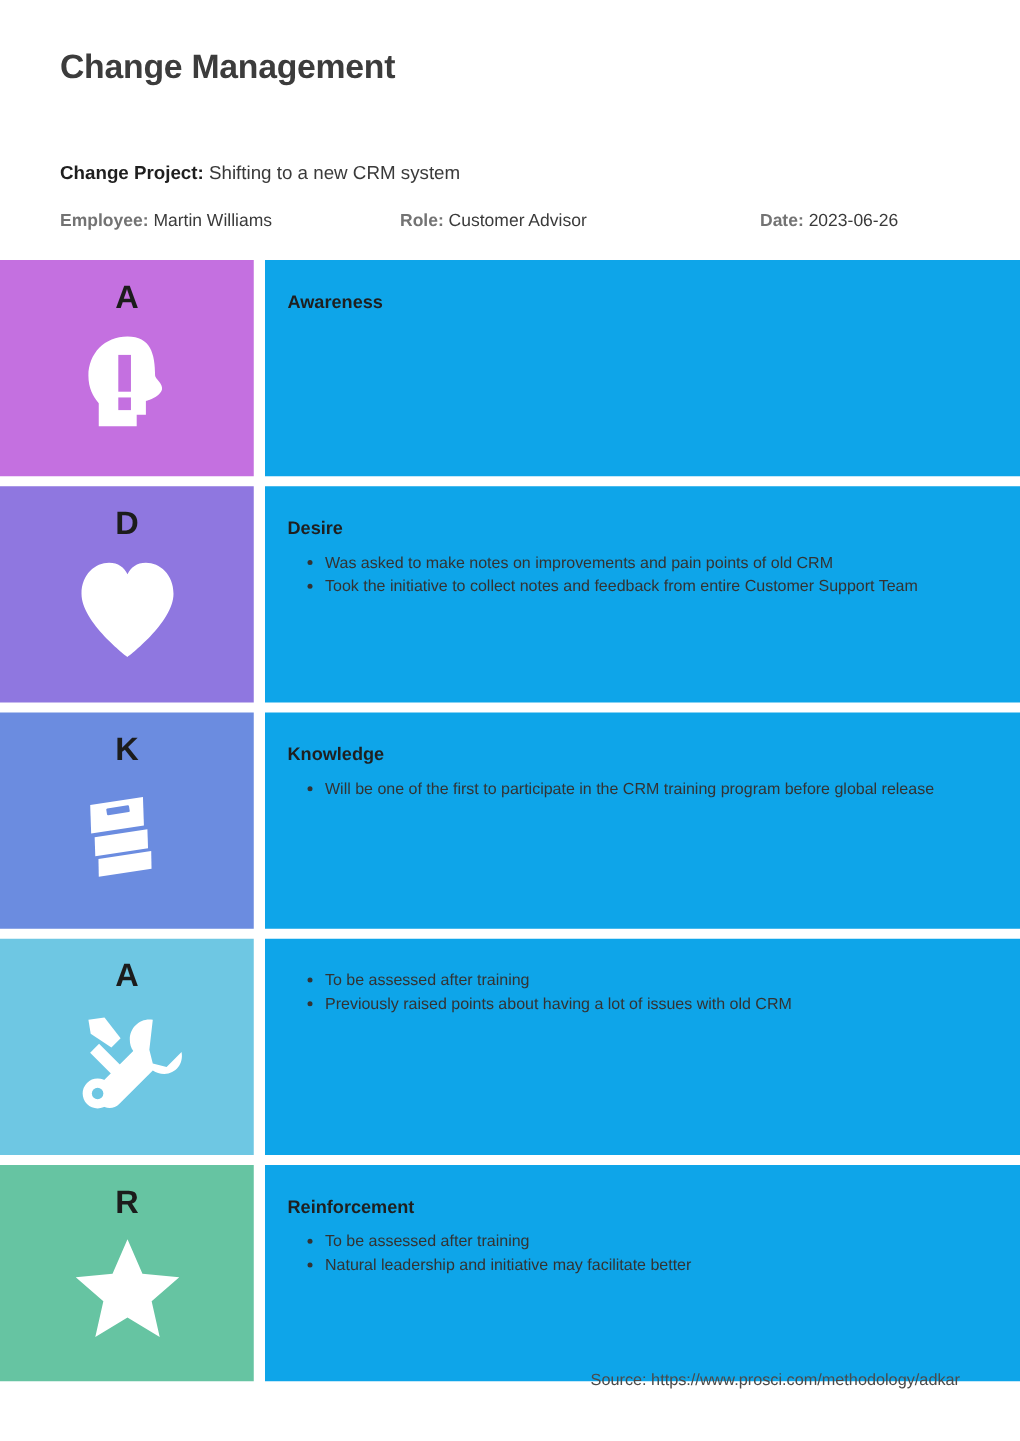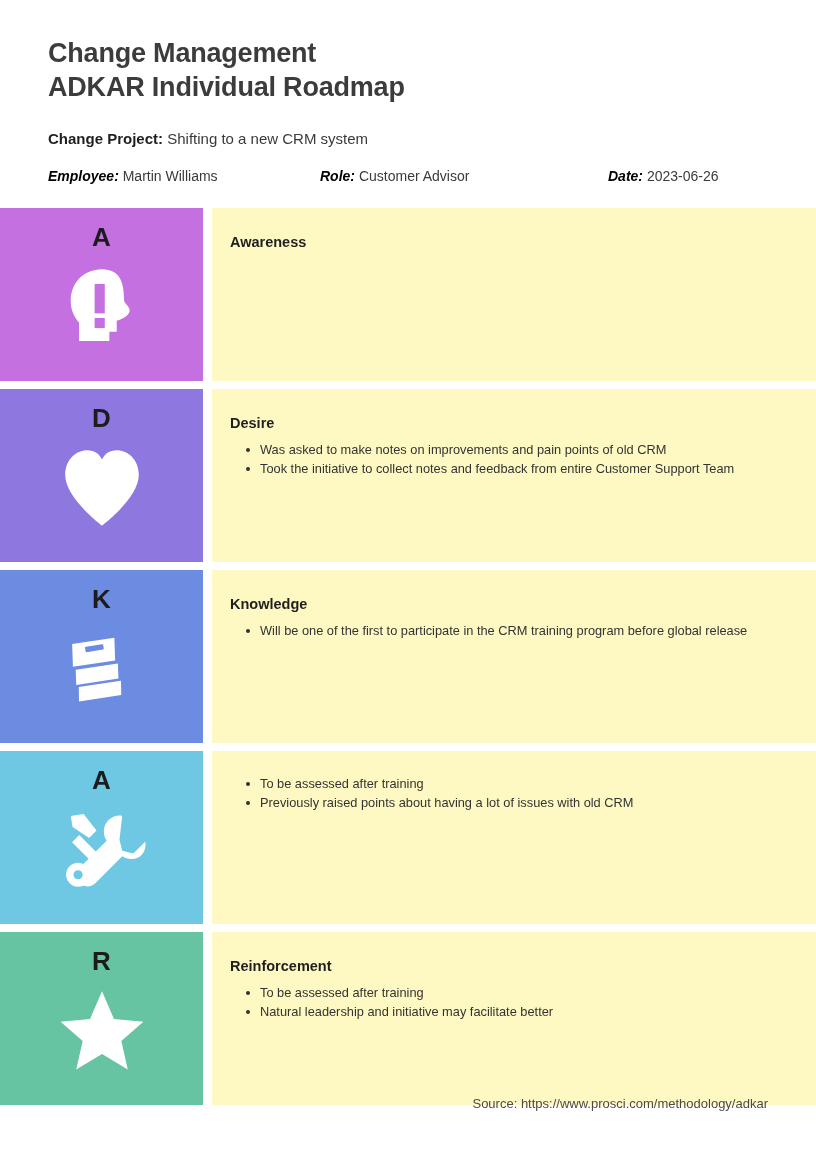--- a/index.html
+++ b/index.html
@@ -82,21 +82,21 @@
     width: 720px;
     font-size: 14px;
     line-height: 22px;
     color: #3a3a3a;
   }
   .meta-item {
     position: absolute;
     white-space: nowrap;
     top: 0;
   }
-  .meta-item b { color: #000000; font-style: italic; }
+  .meta-item b { color: #737373; }
   .meta-employee { left: 0; }
   .meta-role { left: 272px; text-align: right; }
   .meta-date { left: 560px; }
 
   
   .rows {
     position: absolute;
     left: 0;
     top: 208px;
     width: 816px;
@@ -133,21 +133,21 @@
     height: 96px;
     display: block;
   }
 
   .content-panel {
     position: absolute;
     left: 212px;
     top: 0;
     width: 604px;
     height: 173px;
-    background: #fef9c3;
+    background: #0ea5e9;
     box-sizing: border-box;
     padding: 24px 26px 0 18px;
   }
   .content-title {
     font-size: 14.5px;
     font-weight: bold;
     color: #1f1f1f;
     margin: 0 0 8px 0;
     line-height: 20px;
   }
@@ -187,21 +187,20 @@
 </style>
 </head>
 <body>
 
 <div class="page">
 
   <div class="header">
 
     <div class="title-block">
       <div class="title-line">Change Management</div>
-      <div class="title-line">ADKAR Individual Roadmap</div>
     </div>
 
 
     <div class="project-row">
       <b>Change Project:</b>
       <span>Shifting to a new CRM system</span>
     </div>
 
     <div class="meta-row">
       <div class="meta-item meta-employee">

